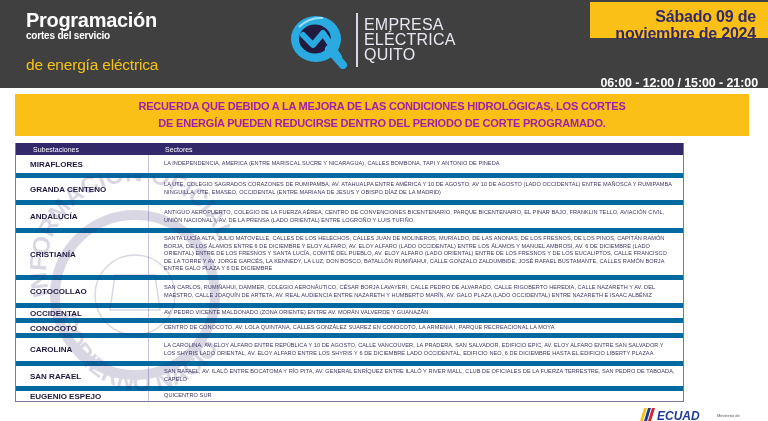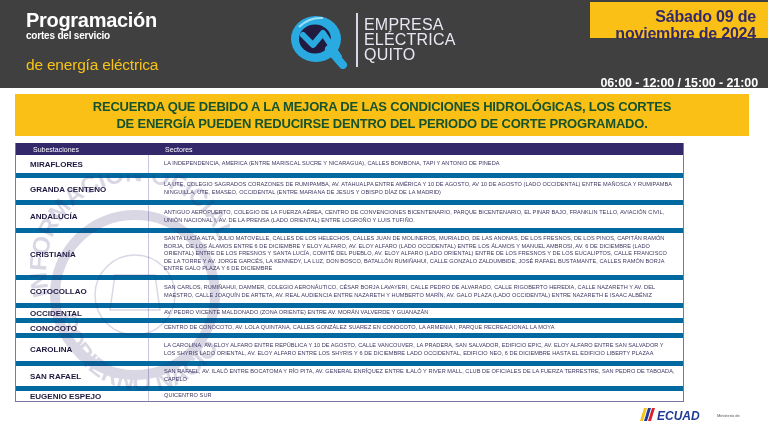--- a/index.html
+++ b/index.html
@@ -13,21 +13,21 @@
     .title .l3 { font-size: 15.5px; font-weight: normal; color: #f7c316; margin-top: 16px; letter-spacing: -0.2px; }
 
     .logo { position: absolute; left: 289px; top: 13px; width: 60px; height: 56px; }
     .logo-divider { position: absolute; left: 356px; top: 13px; width: 2px; height: 54px; background: #d8d6e8; }
     .logo-text { position: absolute; left: 364px; top: 17px; color: #e8e7f2; font-size: 16px; line-height: 15px; letter-spacing: 0.2px; }
 
     .date-box { position: absolute; left: 590px; top: 2px; width: 178px; height: 36px; background: #fac015; }
     .date-text { position: absolute; right: 12px; top: 6px; text-align: right; color: #32286a; font-weight: bold; font-size: 16px; line-height: 17px; letter-spacing: -0.2px; }
     .hours { position: absolute; right: 10px; top: 60px; color: #fff; font-weight: bold; font-size: 12.5px; letter-spacing: -0.1px; margin-top: 16px; }
 
-    .notice { position: absolute; left: 15px; top: 94px; width: 734px; height: 42px; background: #fac015; text-align: center; color: #14532d; font-weight: bold; font-size: 13px; line-height: 17px; padding-top: 4px; letter-spacing: -0.2px; }
+    .notice { position: absolute; left: 15px; top: 94px; width: 734px; height: 42px; background: #fac015; text-align: center; color: #a21caf; font-weight: bold; font-size: 11px; line-height: 17px; padding-top: 4px; letter-spacing: -0.2px; }
 
     .watermark { position: absolute; left: 30px; top: 175px; width: 200px; height: 220px; pointer-events: none; opacity: 0.18; }
 
     .table { position: absolute; left: 15px; top: 143px; width: 669px; border: 1px solid #7d76a3; border-top: none; }
     .thead { display: flex; height: 12px; background: #32286a; color: #fff; font-size: 7px; align-items: center; }
     .thead .c1 { width: 133px; padding-left: 17px; }
     .thead .c2 { flex: 1; padding-left: 16px; }
     .row { display: flex; border-top: 5px solid #0369a1; background: rgba(255,255,255,0.0); }
     .row:first-of-type { border-top: none; }
     .cell-sub { width: 133px; border-right: 1px solid #c9c5dc; display: flex; align-items: center; padding-left: 14px; font-weight: bold; font-size: 8px; color: #1f1a40; }

